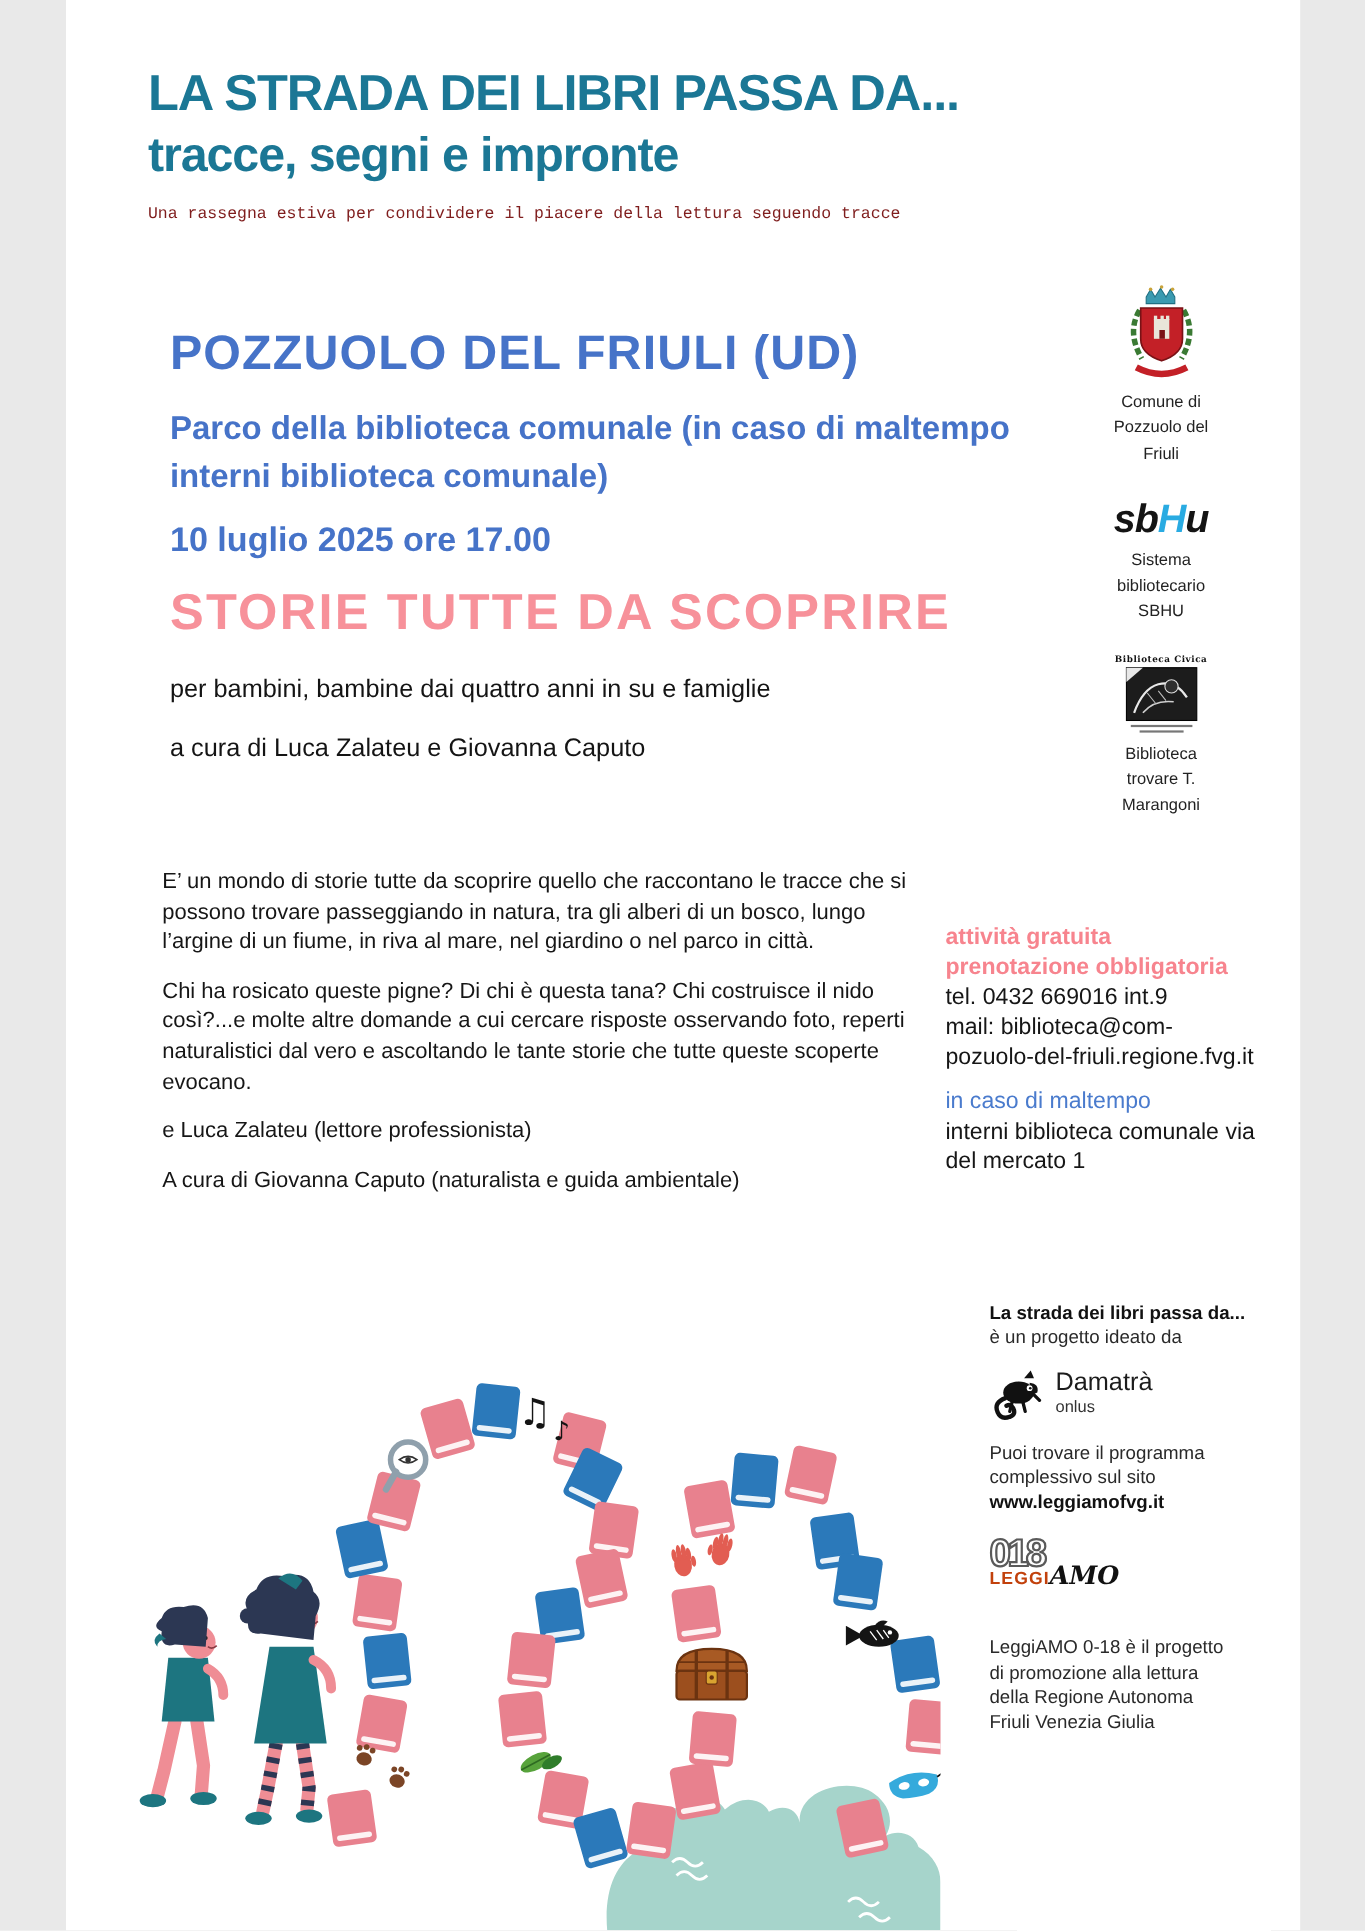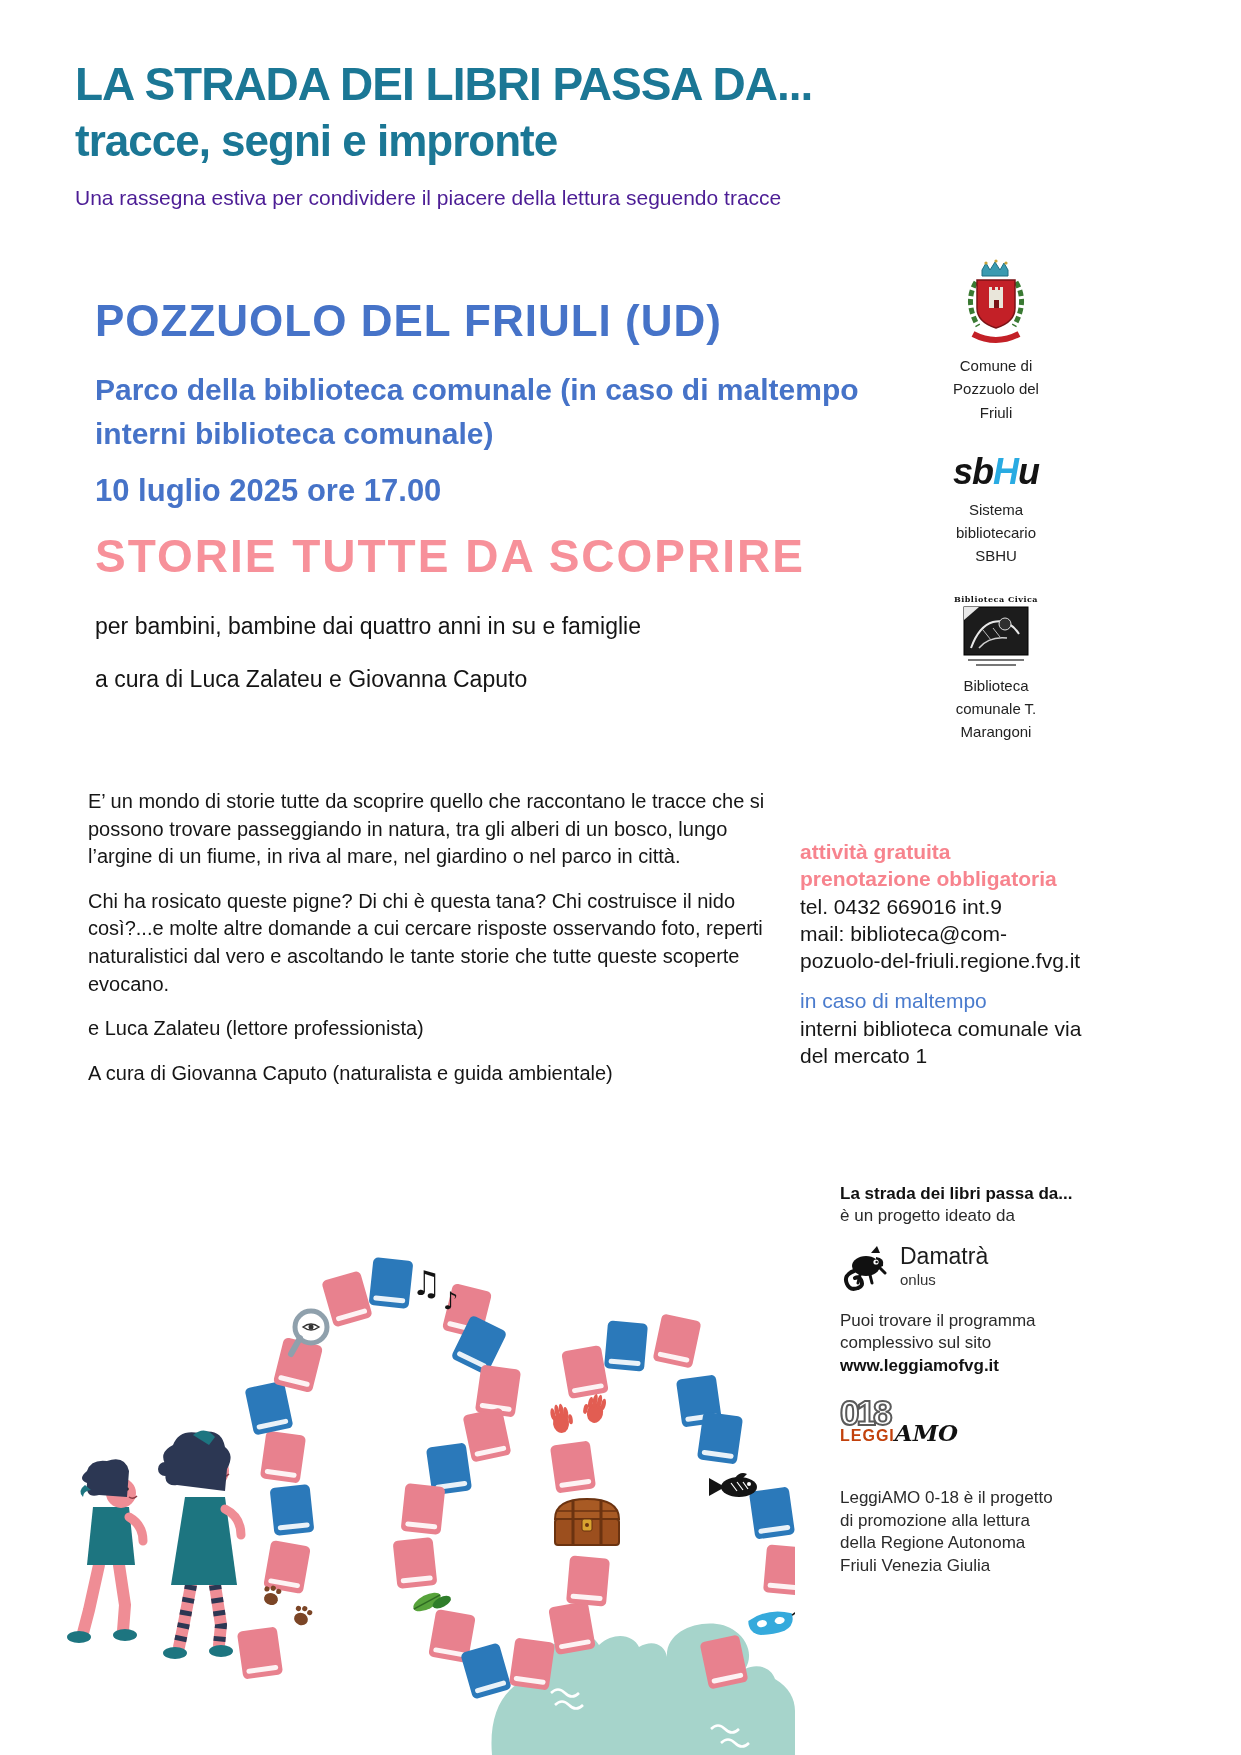--- a/index.html
+++ b/index.html
@@ -1,25 +1,25 @@
 <!DOCTYPE html>
 <html><head>
 <meta charset="utf-8">
 <style>
   html,body { margin:0; padding:0; background:#e9e9e9; }
   .page {
-    position:relative; width:1241px; height:1755px; margin:0 auto;
+    position:relative; width:1122px; height:1755px; margin:0 auto;
     background:#ffffff; overflow:hidden;
     font-family:"Liberation Sans", sans-serif; color:#161616;
   }
   
   .header { position:absolute; left:75px; top:60px; width:1000px; }
   .h-line1 { font-size:46px; font-weight:800; color:#1b7795; letter-spacing:-1px; line-height:1.05; }
   .h-line2 { font-size:44px; font-weight:800; color:#1b7795; letter-spacing:-1px; margin-top:8px; }
-  .h-sub   { margin-top:20px; font-size:21px; color:#4c1d95; }
+  .h-sub   { margin-top:20px; font-size:15px; color:#7f1d1d;font-family:Liberation Mono, monospace; }
 
   
   .event { position:absolute; left:95px; top:296px; width:800px; }
   .ev-city  { font-size:44px; font-weight:700; color:#4673c8; letter-spacing:1px; }
   .ev-venue { margin-top:22px; font-size:30px; font-weight:700; color:#4673c8; line-height:1.45; width:795px; }
   .ev-date  { margin-top:18px; font-size:31px; font-weight:700; color:#4673c8; }
   .ev-title { margin-top:20px; font-size:46px; font-weight:700; color:#f7919a; letter-spacing:2px; white-space:nowrap; }
   .ev-aud   { margin-top:30px; font-size:23px; color:#141414; }
   .ev-cur   { margin-top:26px; font-size:23px; color:#141414; }
 
@@ -137,21 +137,21 @@
         <path d="M8,42 Q16,20 30,16 Q46,12 56,28" stroke="#e8e8e8" stroke-width="2" fill="none"></path>
         <path d="M16,42 Q26,30 44,32" stroke="#cfcfcf" stroke-width="1.5" fill="none"></path>
         <circle cx="42" cy="18" r="6" fill="#2e2e2e" stroke="#ddd" stroke-width="1"></circle>
         <path d="M20,24 l8,10 M30,22 l7,9" stroke="#bbb" stroke-width="1"></path>
       </svg>
       <div class="bib-bar" style="width:56px"></div>
       <div class="bib-bar" style="width:40px"></div>
     </div>
     <div class="cap">
       <div>Biblioteca</div>
-      <div>comunale T.</div>
+      <div>trovare T.</div>
       <div>Marangoni</div>
     </div>
   </div>
 
   <div class="info">
     <div class="hl">attività gratuita</div>
     <div class="hl">prenotazione obbligatoria</div>
     <div>tel. 0432 669016 int.9</div>
     <div>mail: biblioteca@com-</div>
     <div>pozuolo-del-friuli.regione.fvg.it</div>

